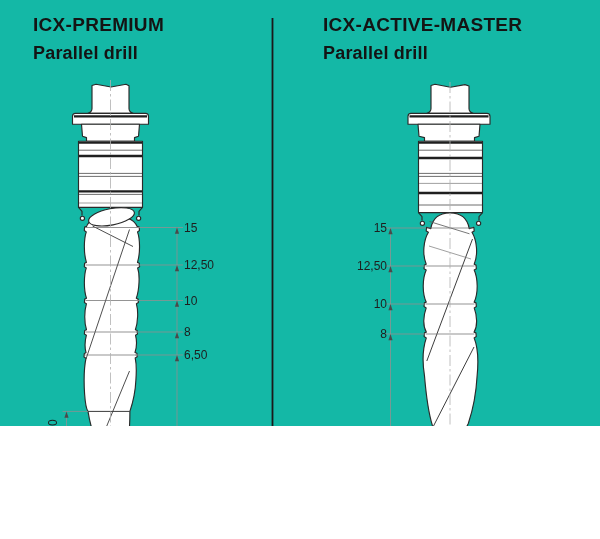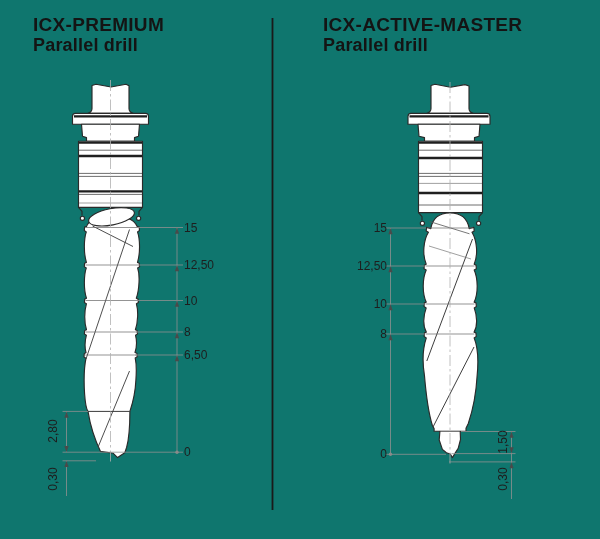--- a/index.html
+++ b/index.html
@@ -1,22 +1,22 @@
 <!DOCTYPE html>
 <html><head>
 <meta charset="utf-8">
 <style>
   html,body{margin:0;padding:0;background:#ffffff;}
   .stage{
-    position:relative;width:600px;height:539px;background:#0f766e;
+    position:relative;width:600px;height:426px;background:#14b8a6;
     font-family:"Liberation Sans",sans-serif;overflow:hidden;
   }
   .titleblock{position:absolute;color:#141414;}
   .titleblock .title{font-size:19px;font-weight:800;letter-spacing:.3px;line-height:1.1;}
-  .titleblock .subtitle{font-size:18px;font-weight:800;letter-spacing:.2px;line-height:1.1;}
+  .titleblock .subtitle{font-size:18px;font-weight:800;letter-spacing:.2px;margin-top:8px;line-height:1.1;}
   .drawing-svg{position:absolute;left:0;top:0;width:600px;height:539px;}
   .dim-label{
     position:absolute;font-size:12px;color:#1e1e1e;line-height:1;
     transform:translateY(-50%);white-space:nowrap;
   }
   .dim-label.right-align{text-align:right;width:37px;}
   .dim-label.rot{transform:translate(-50%,-50%) rotate(-90deg);}
 </style>
 </head>
 <body>

